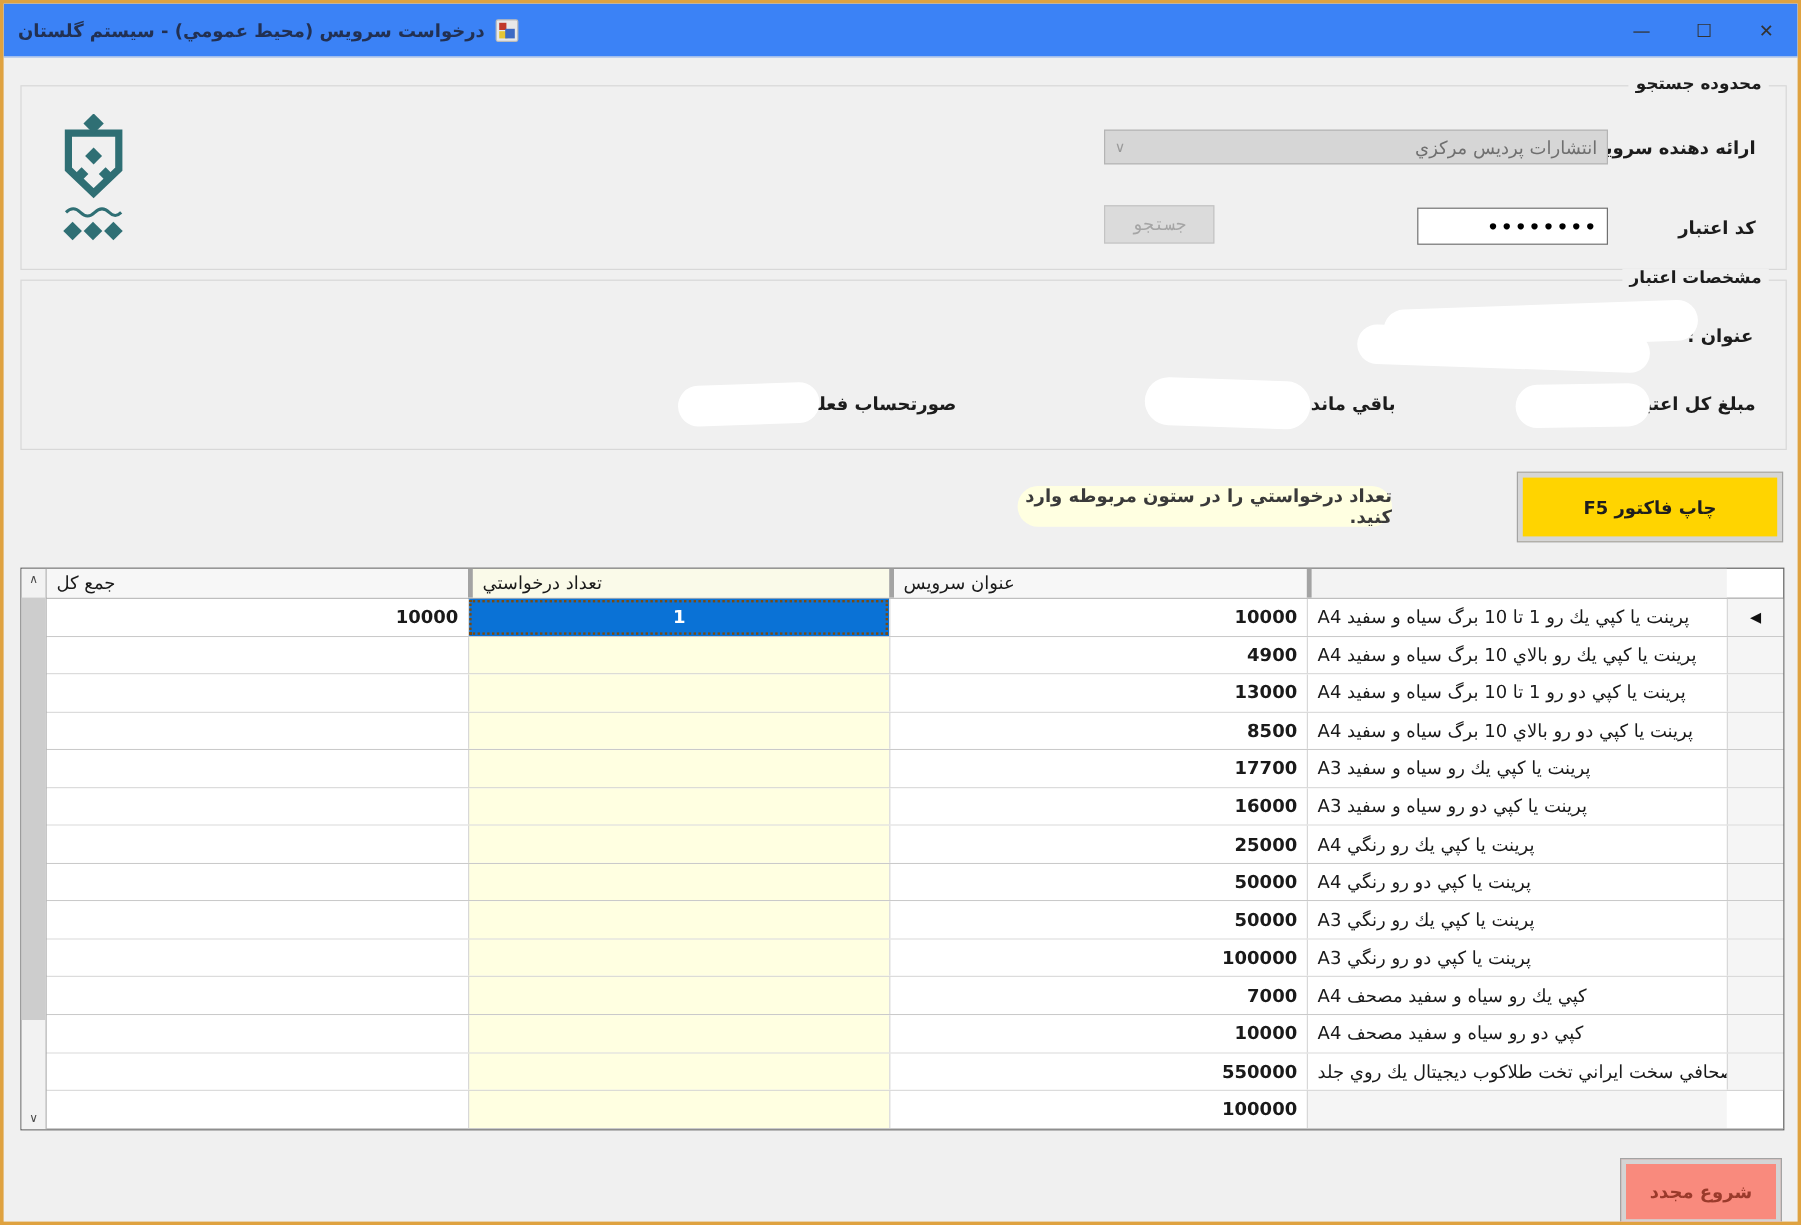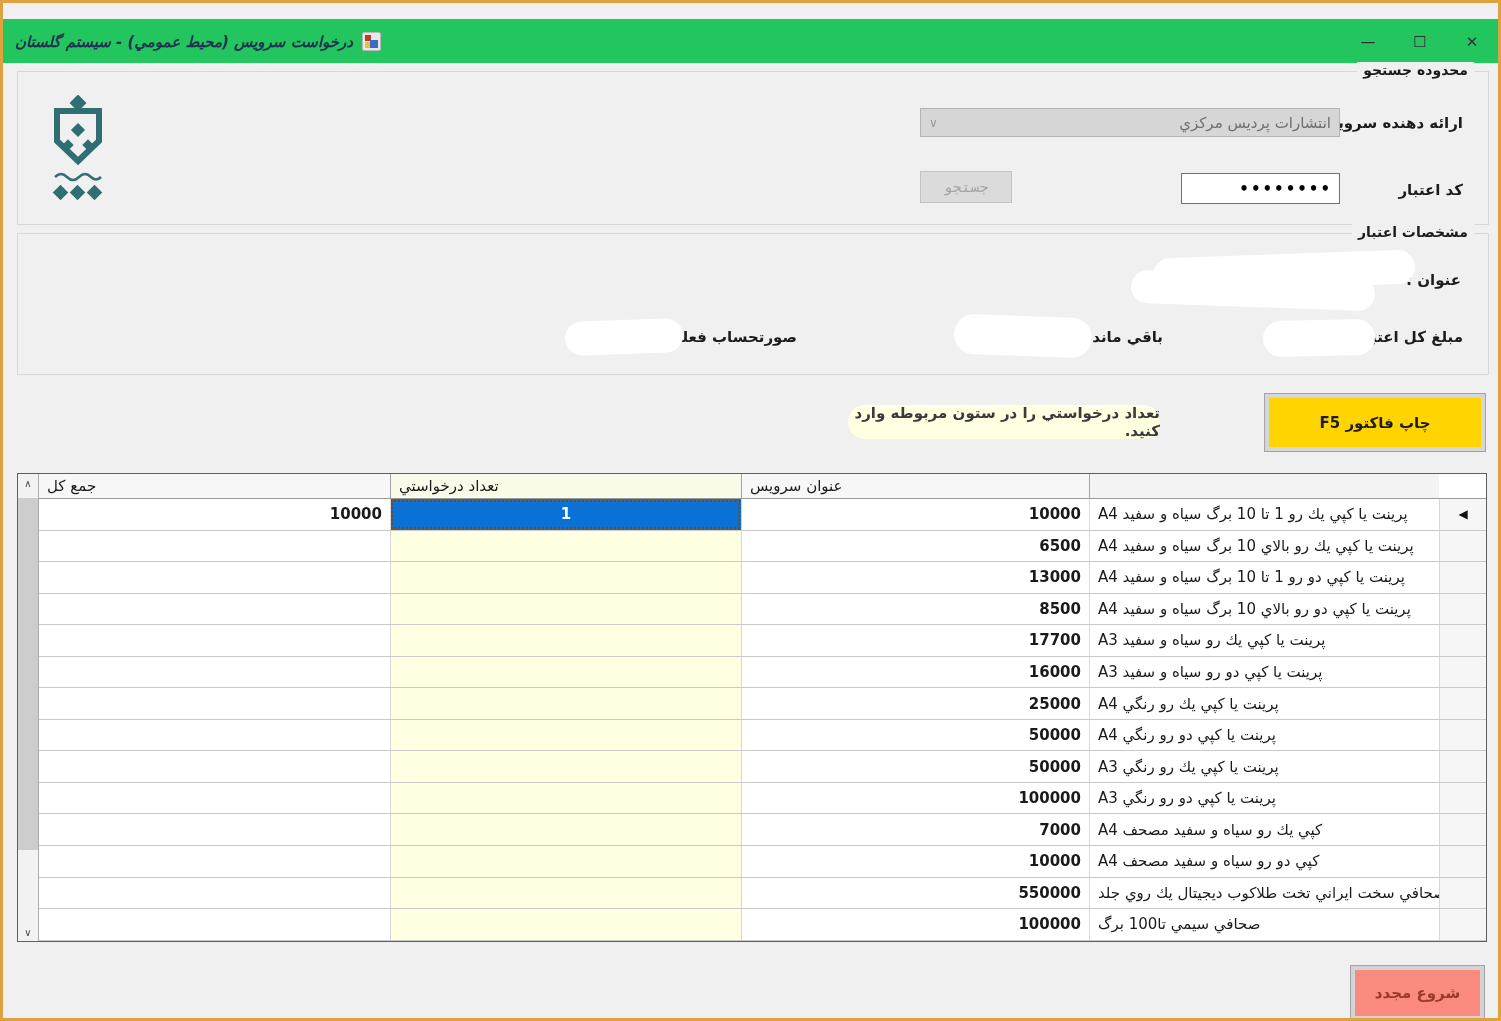--- a/index.html
+++ b/index.html
@@ -2,21 +2,21 @@
 <html style="--window-border: #DFA240; --accent-gold: #FFD400; --accent-salmon: #F98A7D; --selection-blue: #0A72D6; --cell-yellow: #FFFFE1; --hint-yellow: #FFFFE1; --logo-teal: #2F6F74;"><head>
 <meta charset="utf-8">
 <style>
   html,body{margin:0;padding:0;background:#888;}
   *{box-sizing:border-box;font-family:"DejaVu Sans","Liberation Sans",sans-serif;}
   #window{
     position:relative;width:1501px;height:1021px;margin:0 auto;
     background:#F0F0F0;border:3px solid var(--window-border,#DFA240);overflow:hidden;
   }
   
-  .titlebar{position:absolute;left:0;top:16px;right:0;height:45px;background:#22c55e;border-bottom:1px solid #E6E6E6;font-style:italic;}
+  .titlebar{position:absolute;left:0;top:0;right:0;height:45px;background:#3b82f6;border-bottom:1px solid #E6E6E6;}
   .title-wrap{position:absolute;left:12px;top:0;height:45px;display:flex;align-items:center;gap:9px;direction:rtl;}
   .title-text{font-size:15px;font-weight:700;color:#223052;white-space:nowrap;}
   .app-icon{width:19px;height:19px;position:relative;background:#E8E8E8;border:1px solid #B9B9B9;border-radius:2px;flex:0 0 auto;}
   .app-icon i{position:absolute;display:block;}
   .app-icon .sq-red{left:2px;top:2px;width:6px;height:6px;background:#C0392B;}
   .app-icon .sq-yellow{left:2px;bottom:2px;width:7px;height:6px;background:#E7C634;}
   .app-icon .sq-blue{right:2px;bottom:2px;width:8px;height:8px;background:#3D6AC4;}
   .win-controls{position:absolute;right:0;top:0;height:45px;display:flex;}
   .win-btn{width:52px;height:45px;display:flex;align-items:center;justify-content:center;font-size:15px;color:#333;cursor:default;}
   
@@ -58,21 +58,21 @@
   
   .table{position:absolute;left:14px;top:470px;width:1470px;height:469px;border:1px solid #5F5F5F;background:#fff;direction:ltr;}
   .vscroll{position:absolute;left:0;top:0;bottom:0;width:21px;background:#F2F2F2;border-right:1px solid #ABABAB;}
   .vs-arrow{position:absolute;left:0;width:100%;height:18px;display:flex;align-items:center;justify-content:center;font-size:10px;color:#4A4A4A;}
   .vs-up{top:0;}
   .vs-down{bottom:0;}
   .vs-thumb{position:absolute;left:0;top:24px;width:100%;height:352px;background:#CDCDCD;}
   .tgrid{position:absolute;left:21px;top:0;right:0;bottom:0;}
   .thead,.trow{display:grid;grid-template-columns:351px 351px 348px 350px 47px;}
   .thead{height:25px;border-bottom:1px solid #9B9B9B;}
-  .th{background:#F7F7F7;font-size:15px;color:#1A1A1A;display:flex;align-items:center;justify-content:flex-end;padding:0 8px;direction:rtl;border-left:1px solid #a3a3a3;white-space:nowrap;overflow:hidden;}
+  .th{background:#F7F7F7;font-size:15px;color:#1A1A1A;display:flex;align-items:center;justify-content:flex-end;padding:0 8px;direction:rtl;border-left:4px solid #a3a3a3;white-space:nowrap;overflow:hidden;}
   .th:first-child{border-left:none;}
   .th.qty{background:#FAFAE9;}
   .th.rowh{background:#F3F3F3;}
   .trow{height:31.55px;border-bottom:1px solid #CACACA;}
   .td{background:#fff;font-size:15px;color:#1A1A1A;display:flex;align-items:center;padding:0 8px;border-left:1px solid #D8D8D8;white-space:nowrap;overflow:hidden;}
   .td:first-child{border-left:none;}
   .td.num{justify-content:flex-end;font-weight:700;}
   .td.qty{background:var(--cell-yellow,#FFFFE1);justify-content:center;}
   .td.title{justify-content:flex-end;direction:rtl;}
   .td.rowh{background:#F5F5F5;justify-content:center;font-size:12px;color:#111;}
@@ -168,21 +168,21 @@
             <div class="td qty sel">1</div>
             <div class="td unit num">10000</div>
             <div class="td title">پرينت يا کپي يك رو 1 تا 10 برگ سياه و سفيد A4</div>
             <div class="td rowh">
               <span>◀</span>
             </div>
           </div>
           <div class="trow">
             <div class="td total num"></div>
             <div class="td qty"></div>
-            <div class="td unit num">6500</div>
+            <div class="td unit num">4900</div>
             <div class="td title">پرينت يا کپي يك رو بالاي 10 برگ سياه و سفيد A4</div>
             <div class="td rowh"></div>
           </div>
           <div class="trow">
             <div class="td total num"></div>
             <div class="td qty"></div>
             <div class="td unit num">13000</div>
             <div class="td title">پرينت يا کپي دو رو 1 تا 10 برگ سياه و سفيد A4</div>
             <div class="td rowh"></div>
           </div>
@@ -253,21 +253,20 @@
             <div class="td total num"></div>
             <div class="td qty"></div>
             <div class="td unit num">550000</div>
             <div class="td title">صحافي سخت ايراني تخت طلاکوب ديجيتال يك روي جلد</div>
             <div class="td rowh"></div>
           </div>
           <div class="trow">
             <div class="td total num"></div>
             <div class="td qty"></div>
             <div class="td unit num">100000</div>
-            <div class="td title">صحافي سيمي تا100 برگ</div>
             <div class="td rowh"></div>
           </div>
         </div>
     </div>
   </div>
 
   <div class="btn-restart">شروع مجدد</div>
 
 </div>
 

